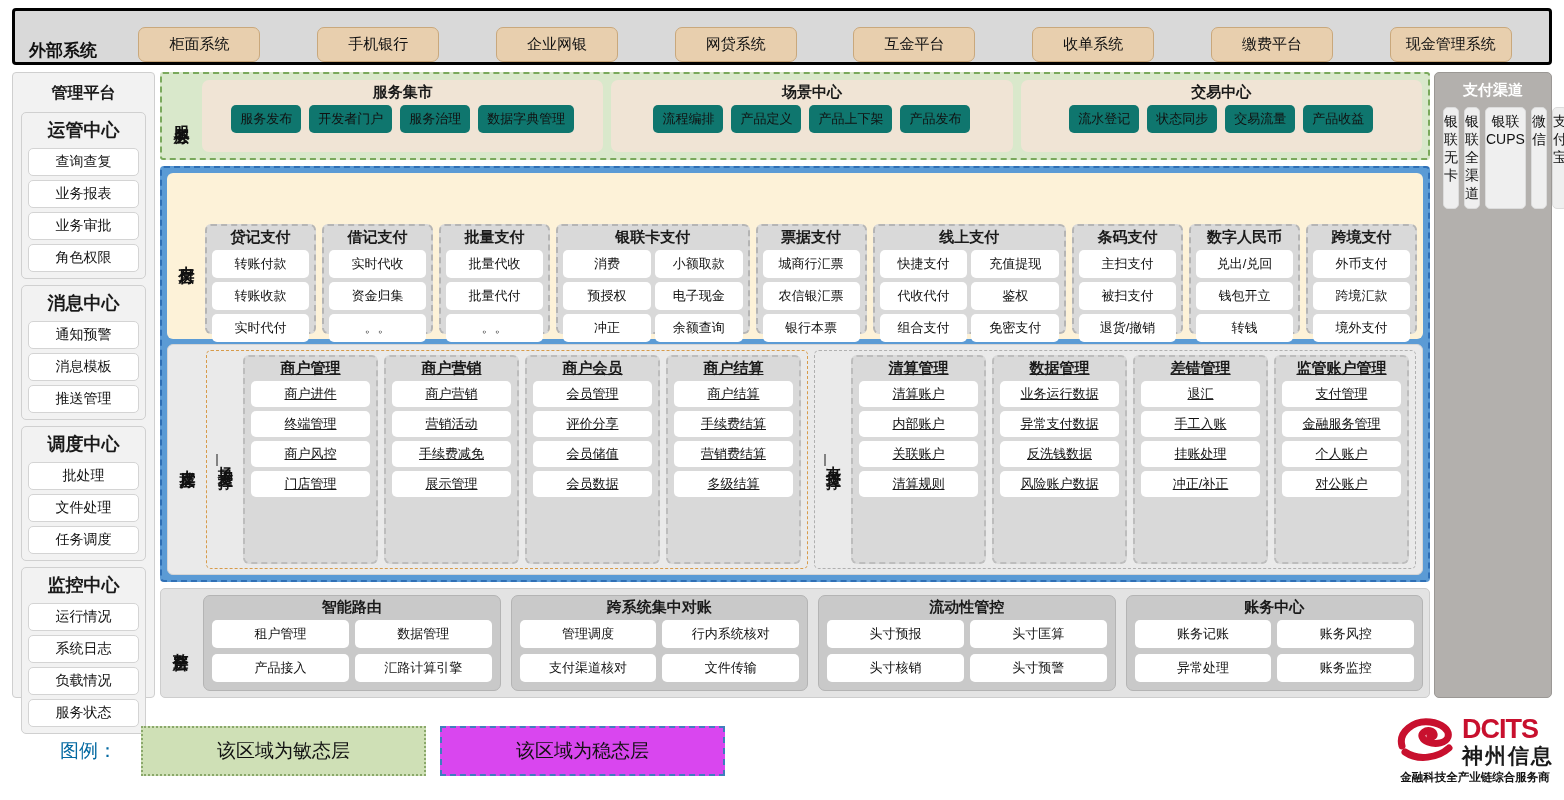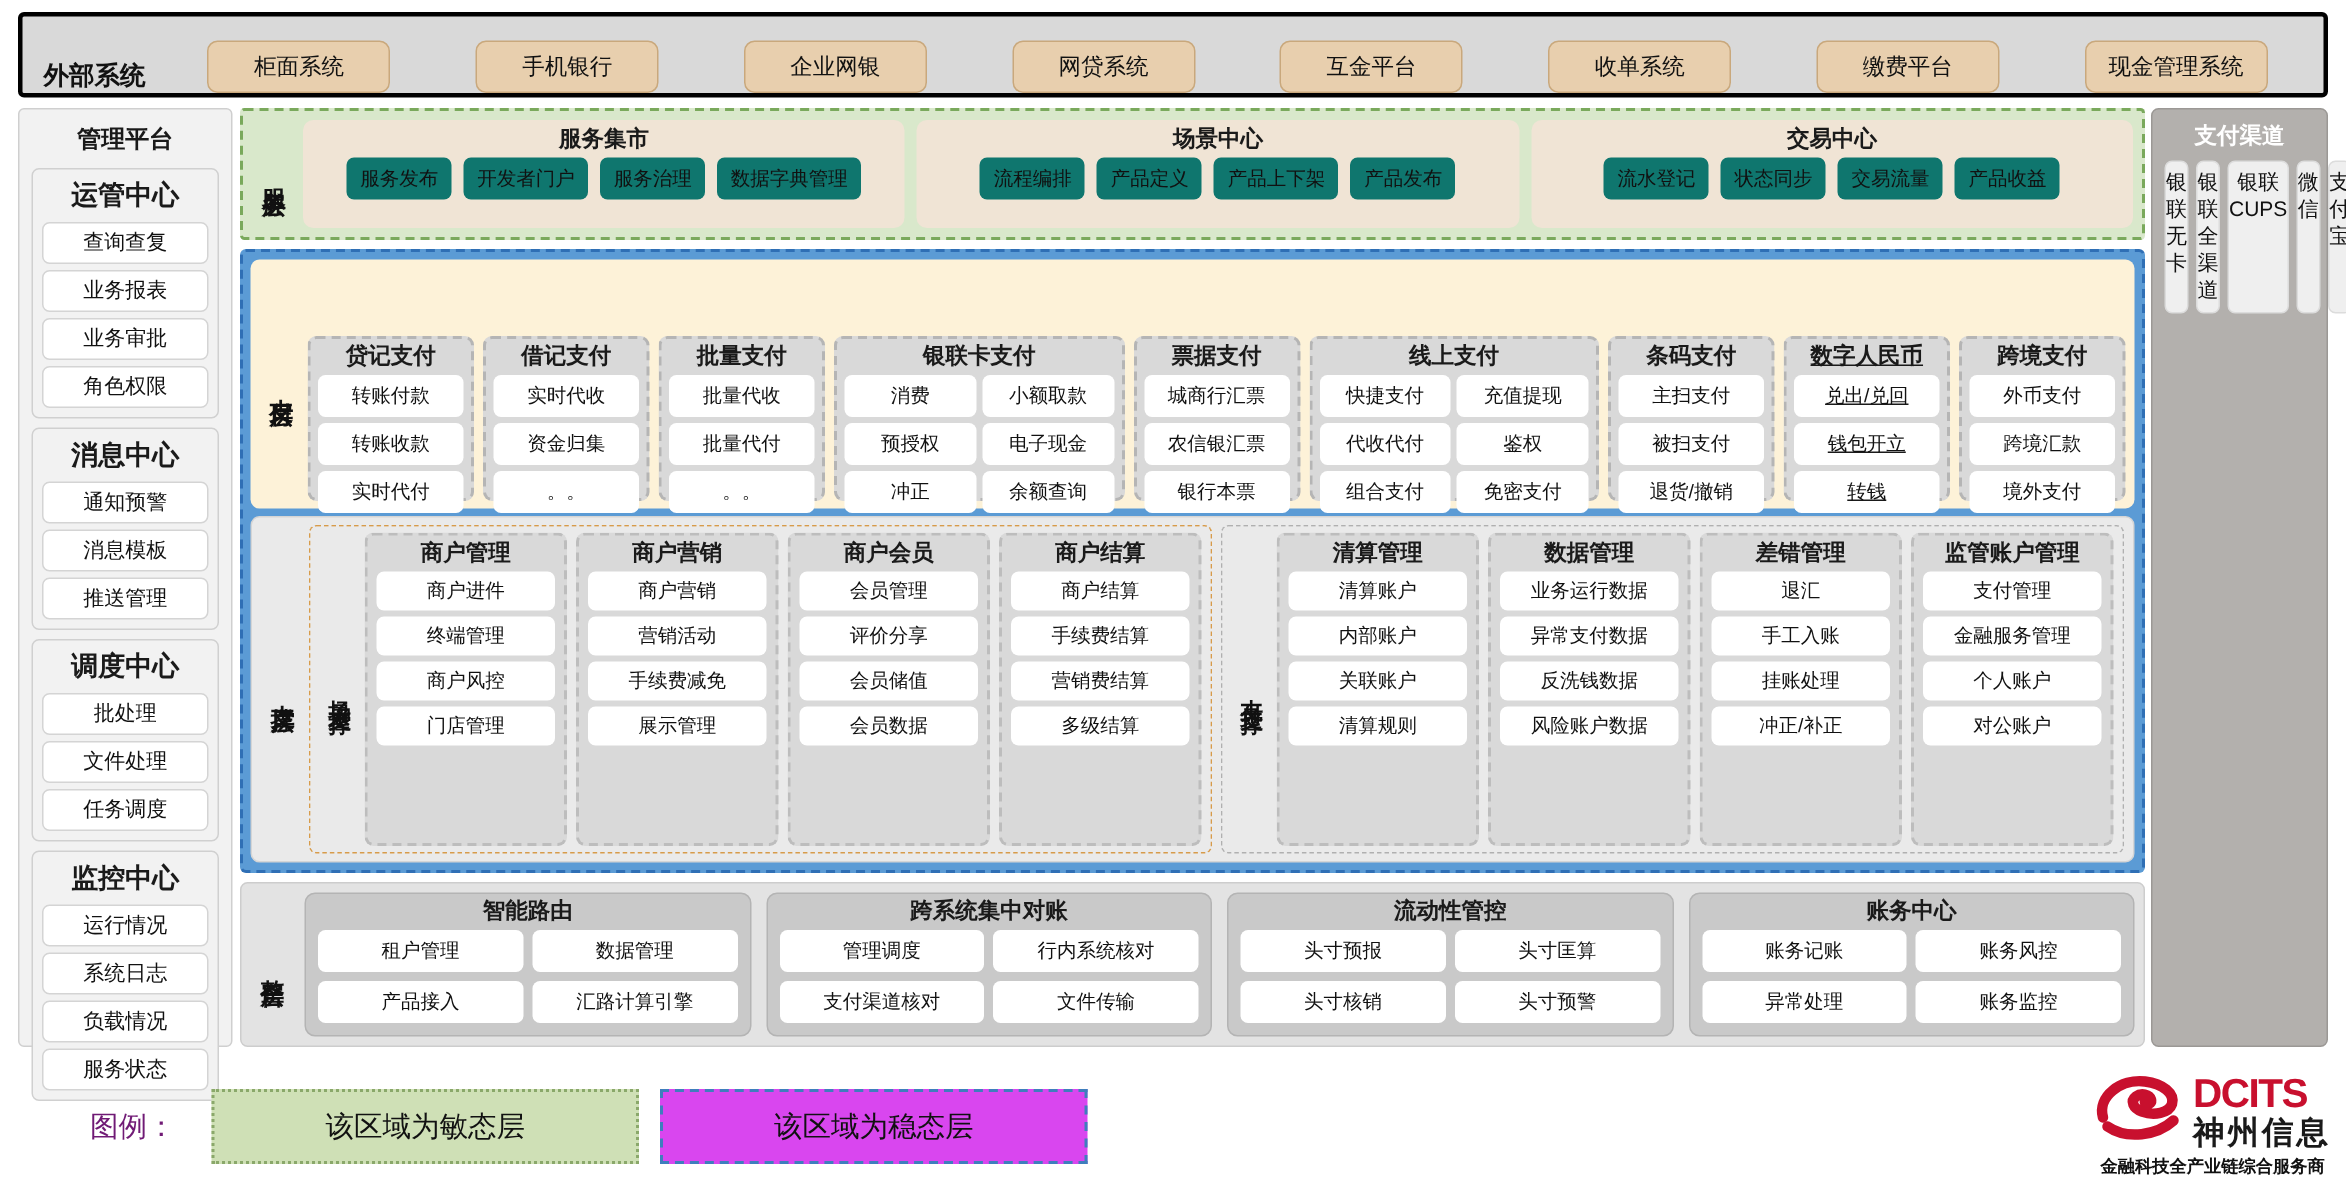--- a/index.html
+++ b/index.html
@@ -110,21 +110,21 @@
     padding:5px 6px; white-space:nowrap; color:#111;
   }
 
   
   #support-layer{
     background:#eaeaea; border:1px solid #d5d5d5; border-radius:6px;
     padding:5px 6px; display:flex; align-items:stretch; gap:6px; flex:1;
   }
   .sup-panel{
     flex:1; border-radius:5px; padding:4px 6px;
-    display:flex; align-items:stretch; gap:6px;
+    display:flex; align-items:stretch; gap:6px;text-decoration:underline;
   }
   .sup-panel.dashed-orange{ border:1px dashed #d79b4a; }
   .sup-panel.dashed-gray{ border:1px dashed #b0b0b0; }
   .vlabel-sm{
     writing-mode:vertical-rl; text-orientation:upright;
     font-size:15px; font-weight:bold; letter-spacing:3px;
     display:flex; align-items:center; justify-content:center;
     flex:0 0 24px; color:#111;
   }
   .sup-group{
@@ -152,21 +152,21 @@
   .int-chip{
     background:#fff; border-radius:5px; font-size:13px; text-align:center;
     padding:5px 4px; white-space:nowrap; color:#111;
   }
 
   
   #legend{
     position:absolute; left:60px; top:726px; height:50px;
     display:flex; align-items:center; gap:14px;
   }
-  #legend .lg-label{ font-size:19px; color:#701a75; margin-right:10px;}
+  #legend .lg-label{ font-size:19px; color:#0369a1; margin-right:10px;}
   .lg-chip{
     font-size:19px; text-align:center; padding:10px 0; width:285px; color:#111;
   }
   .lg-chip.agile{ background:#cfe0b6; border:2px dotted #8aa86a;}
   .lg-chip.stable{ background:#d946ef; border:2px dashed #3f7ebd;}
 
   
   #brand{
     position:absolute; left:1385px; top:706px; width:180px; height:88px;
     display:flex; flex-direction:column; align-items:center; justify-content:center;
@@ -340,21 +340,21 @@
             </div>
           </div>
           <div class="pay-group" style="flex: 1 1 0px;">
             <div class="pg-title">条码支付</div>
             <div class="pg-grid c1">
               <div class="pay-chip">主扫支付</div>
               <div class="pay-chip">被扫支付</div>
               <div class="pay-chip">退货/撤销</div>
             </div>
           </div>
-          <div class="pay-group" style="flex: 1 1 0px; text-decoration: underline;">
+          <div class="pay-group" style="flex: 1 1 0px;">
             <div class="pg-title">数字人民币</div>
             <div class="pg-grid c1">
               <div class="pay-chip">兑出/兑回</div>
               <div class="pay-chip">钱包开立</div>
               <div class="pay-chip">转钱</div>
             </div>
           </div>
           <div class="pay-group" style="flex: 1 1 0px;">
             <div class="pg-title">跨境支付</div>
             <div class="pg-grid c1">

